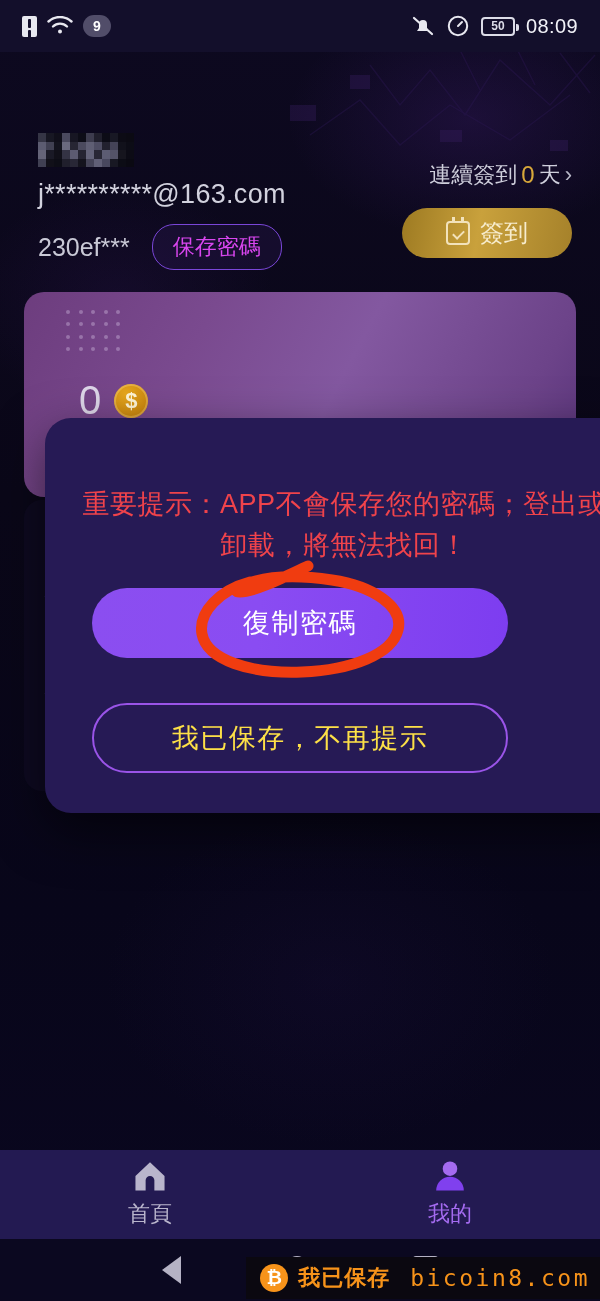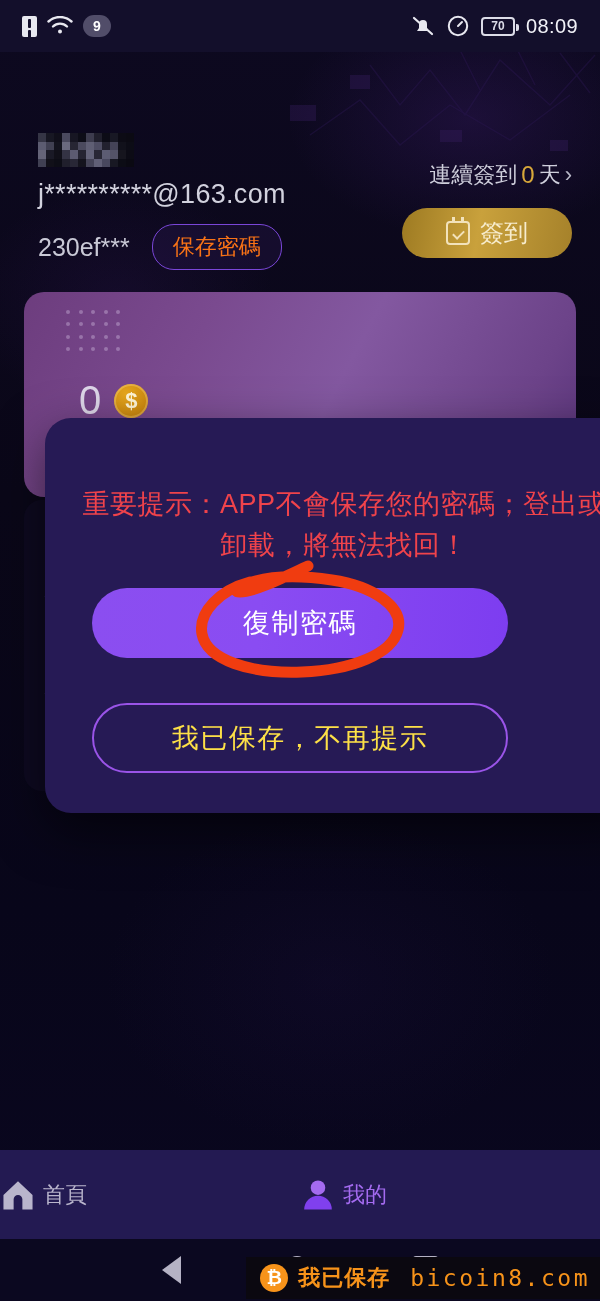--- a/index.html
+++ b/index.html
@@ -80,21 +80,21 @@
   }
   .avatar-mosaic i { display: block; }
   .email {
     margin-top: 12px; font-size: 27px; color: #d2d2de; letter-spacing: .3px;
     white-space: nowrap;
   }
   .uid-row { margin-top: 14px; display: flex; align-items: center; gap: 22px; }
   .uid { font-size: 25px; color: #c9c9d6; }
   .save-pw-pill {
     border: 1.5px solid #7a46d8; border-radius: 22px;
-    padding: 7px 20px; font-size: 22px; color: #f97316;
+    padding: 7px 20px; font-size: 22px; color: #d946ef;
     background: rgba(60,30,110,.22);
   }
 
   .checkin-wrap {
     position: absolute; right: 28px; top: 160px;
     display: flex; flex-direction: column; align-items: flex-end;
   }
   .checkin-streak {
     display: flex; align-items: center; gap: 4px;
     font-size: 22px; color: #cfcfdc;
@@ -218,21 +218,21 @@
     width: 252px; height: 132px; pointer-events: none;
   }
 
   
   .tabbar {
     position: absolute; left: 0; bottom: 62px; width: 600px; height: 89px;
     background: #231a52;
     display: flex; align-items: center;
   }
   .tab {
-    flex: 1; display: flex; flex-direction: row; align-items: center; gap: 7px;
+    flex: 1; display: flex; flex-direction: column; align-items: center; gap: 7px;
   }
   .tab-label { font-size: 22px; }
   .tab.active .tab-label { color: #a46bf0; }
   .tab.inactive .tab-label { color: #b9b5cc; }
 
   
   .navbar {
     position: absolute; left: 0; bottom: 0; width: 600px; height: 62px;
     background: #0b0820;
     display: flex; align-items: center; justify-content: space-around;
@@ -302,21 +302,21 @@
     </div>
     <div class="sb-right">
       <svg width="24" height="24" viewBox="0 0 24 24">
         <path d="M6 17h12l-2-3v-4a4 4 0 00-8 0v4z" fill="#e8e8f0"></path>
         <path d="M3 4 L21 20" stroke="#e8e8f0" stroke-width="2.2" stroke-linecap="round"></path>
       </svg>
       <svg width="24" height="24" viewBox="0 0 24 24">
         <circle cx="12" cy="12" r="9.2" stroke="#e8e8f0" stroke-width="2" fill="none"></circle>
         <path d="M12 12 L16 8" stroke="#e8e8f0" stroke-width="2" stroke-linecap="round"></path>
       </svg>
-      <span class="battery">70</span>
+      <span class="battery">50</span>
       <span class="sb-time">08:09</span>
     </div>
   </div>
 
   <div class="profile">
     <div class="avatar-mosaic">
       <i style="background:#3d3d4c"></i>
         <i style="background:#1a1a24"></i>
         <i style="background:#11111a"></i>
         <i style="background:#55556a"></i>

